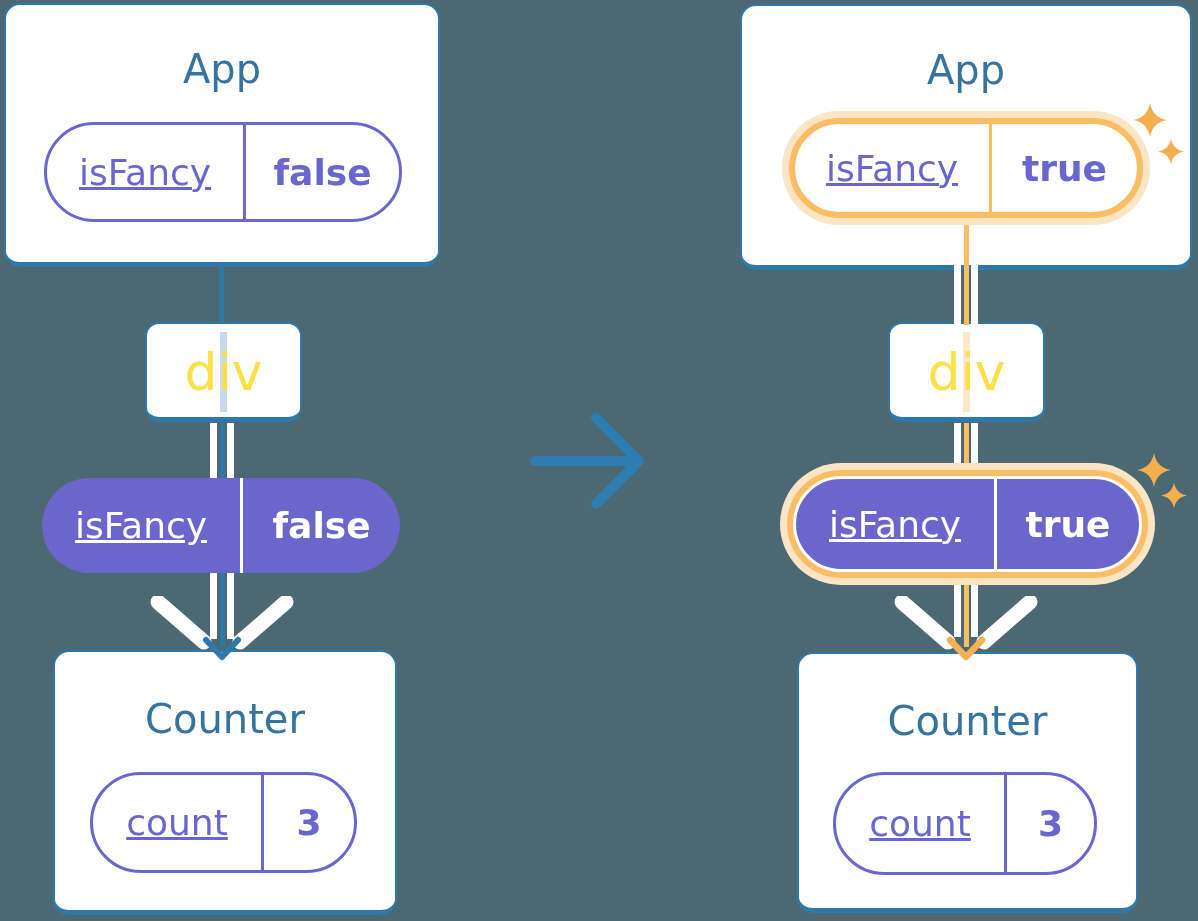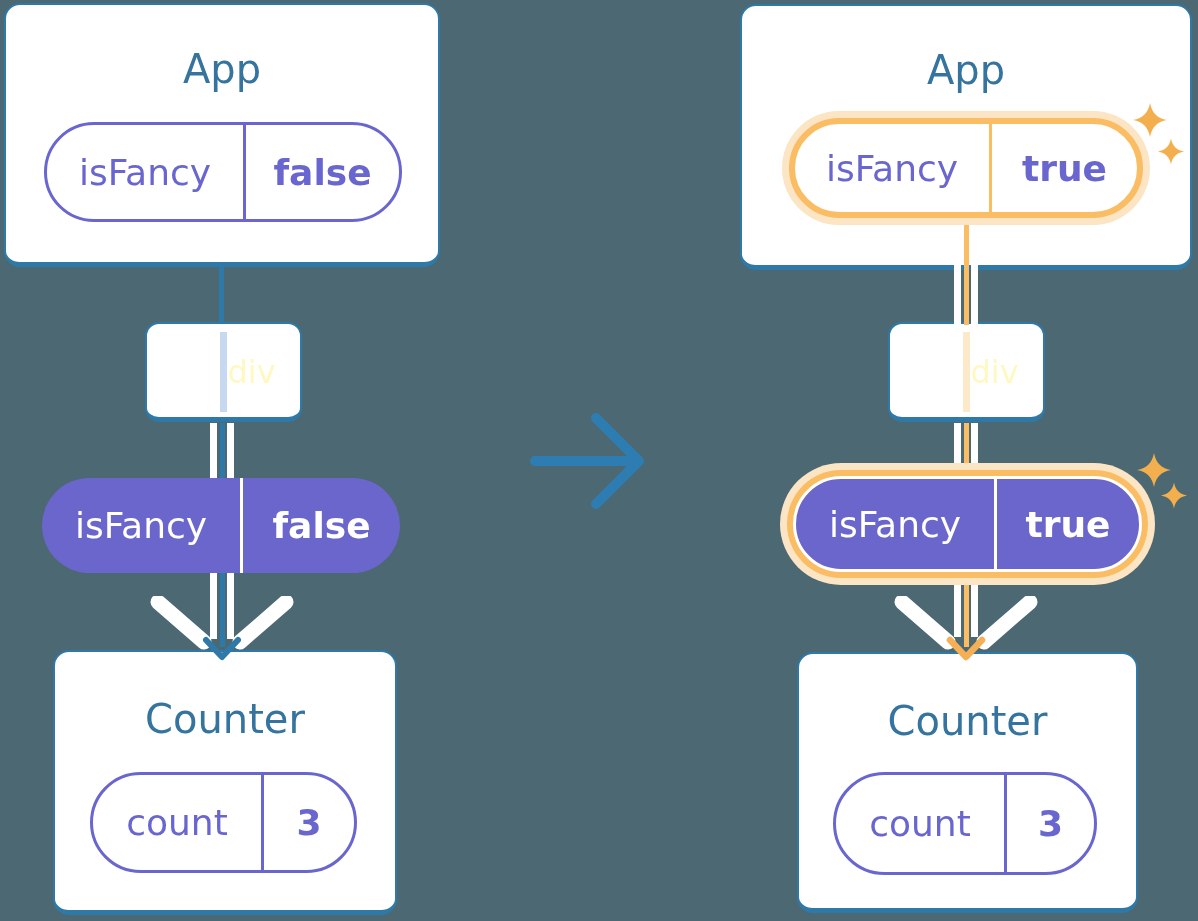--- a/index.html
+++ b/index.html
@@ -4,25 +4,25 @@
 <style>
   html,body{margin:0;padding:0;background:#4C6872;}
   #stage{position:relative;width:1198px;height:921px;background:#4C6872;overflow:hidden;
          font-family:"DejaVu Sans","Liberation Sans",sans-serif;}
   #stage *{box-sizing:border-box;}
 
   .card{position:absolute;background:#fff;border:2.5px solid #2E79A8;border-bottom-width:5px;
         border-radius:16px;z-index:2;}
   .title{position:absolute;text-align:center;font-size:40px;color:#35749F;line-height:50px;z-index:3;}
   .boxlabel{position:absolute;display:flex;align-items:center;justify-content:center;
-        font-size:32px;color:#fef9c3;z-index:3;margin-left:28px;}
+        font-size:52px;color:#fde047;z-index:3;}
 
   .pill{position:absolute;display:flex;align-items:stretch;border-radius:60px;font-size:36px;z-index:2;}
   .pill .k,.pill .v{display:flex;align-items:center;justify-content:center;}
-  .pill .k{flex:none;}
+  .pill .k{flex:none;text-decoration:underline;}
   .pill .v{flex:1;font-weight:bold;}
 
   
   .vline{position:absolute;z-index:1;}
   .conn{position:absolute;z-index:1;}
   .conn .bar{position:absolute;top:0;width:7px;background:#fff;height:100%;}
   .conn .b1{left:0;} .conn .b2{right:0;}
   .conn .core{position:absolute;top:0;left:9.5px;width:5px;height:100%;}
   .overlay{z-index:3;}
   .inner-line{position:absolute;z-index:2;}

